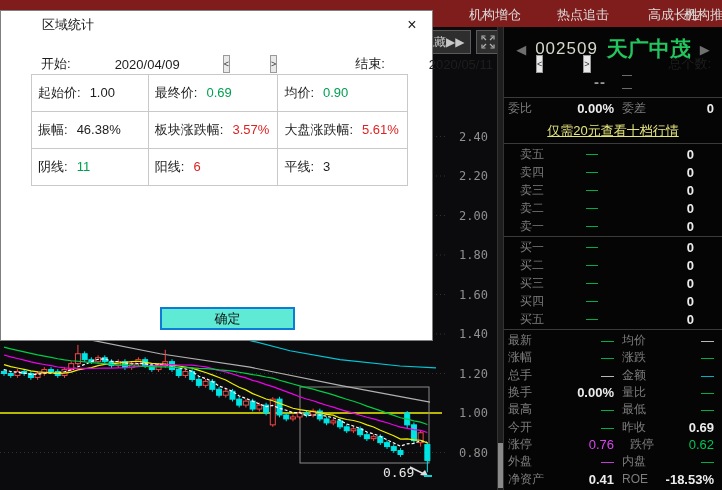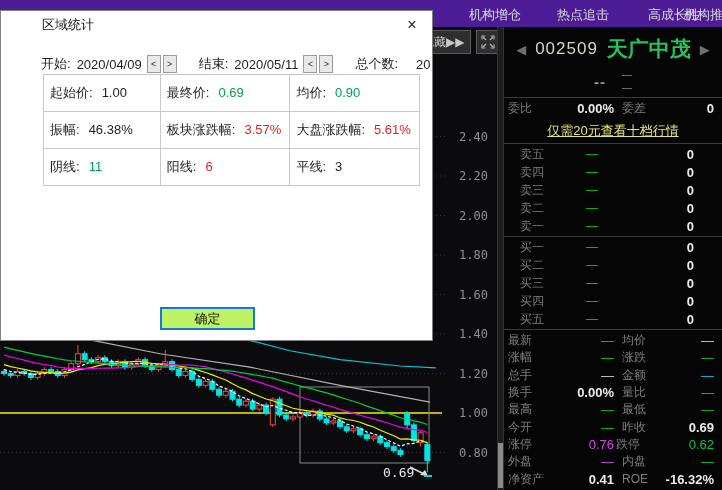--- a/index.html
+++ b/index.html
@@ -1,21 +1,21 @@
 <!DOCTYPE html>
 <html><head>
 <meta charset="utf-8">
 <style>
   html,body{margin:0;padding:0;}
   body{width:722px;height:490px;overflow:hidden;position:relative;background:#000;
        font-family:"Liberation Sans","DejaVu Sans",sans-serif;}
   .app{position:absolute;inset:0;}
 
   
-  .topbar{position:absolute;top:0;left:0;width:722px;height:27px;background:#4c1d95;z-index:2;}
+  .topbar{position:absolute;top:0;left:0;width:722px;height:27px;background:#7f1d1d;z-index:2;}
   .topbar .tab{position:absolute;top:6px;color:#dcdcdc;font-size:13px;white-space:nowrap;cursor:default;}
 
   
   .chart-panel{position:absolute;top:27px;left:0;width:503px;height:463px;background:#0b0b0d;z-index:1;overflow:hidden;}
   #chart-svg{position:absolute;top:0;left:0;}
   .chart-toolbar{position:absolute;top:3px;left:415px;display:flex;gap:5px;align-items:center;}
   .hide-btn{height:22px;padding:0 6px;background:#2e2e2e;border:1px solid #5a5a5a;color:#c8c8c8;
             font-size:12px;display:flex;align-items:center;white-space:nowrap;}
   .expand-btn{width:22px;height:22px;background:#2e2e2e;border:1px solid #5a5a5a;
               display:flex;align-items:center;justify-content:center;}
@@ -52,33 +52,33 @@
   [data-c="w"]{color:#ececec;font-weight:bold;}
   [data-c="d"]{color:#cfcfcf;}
   [data-c="c"]{color:#00c8dc;}
 
   
   .dialog{position:absolute;top:10px;left:0;width:433px;height:331px;background:#fff;
           border:1px solid #7f7f7f;box-sizing:border-box;z-index:10;color:#1e1e1e;font-size:13px;}
   .dlg-titlebar{height:28px;display:flex;align-items:center;padding:0 9px;}
   .dlg-title{flex:1;font-size:13px;color:#111;margin-left:32px;}
   .dlg-close{width:22px;text-align:center;font-size:16px;color:#222;cursor:pointer;}
-  .dlg-dates{display:flex;align-items:center;margin:16px 0 0 40px;white-space:nowrap;}
+  .dlg-dates{display:flex;align-items:center;margin:16px 0 0 40px;white-space:nowrap;gap:38px;}
   .dlg-dates .lbl{margin-right:6px;}
   .dlg-dates .val{margin-right:5px;}
   .spin{width:12px;height:16px;font-size:9px;border:1px solid #9a9a9a;background:#e9e9e9;color:#333;
         display:inline-flex;align-items:center;justify-content:center;margin-right:2px;cursor:pointer;}
   .gap1{width:20px;} .gap2{width:12px;}
-  .dlg-table{position:absolute;left:30px;top:63px;width:377px;border-collapse:collapse;margin-left:12px;}
+  .dlg-table{position:absolute;left:30px;top:63px;width:377px;border-collapse:collapse;}
   .dlg-table td{border:1px solid #c9c9c9;height:34px;padding-left:6px;font-size:13px;white-space:nowrap;}
   .dlg-table td .v{margin-left:9px;}
   .dialog [data-c="g"]{color:#00a050;font-weight:normal;}
   .dialog [data-c="r"]{color:#dd2222;font-weight:normal;}
   .dialog [data-c="k"]{color:#1e1e1e;}
-  .dlg-ok{position:absolute;left:159px;top:296px;width:95px;height:23px;background:#bef264;
+  .dlg-ok{position:absolute;left:159px;top:296px;width:135px;height:23px;background:#5eead4;
           border:2px solid #0c7cd5;box-sizing:border-box;font-size:13px;color:#111;
           display:flex;align-items:center;justify-content:center;cursor:pointer;}
 </style>
 </head>
 <body>
 
 <div class="app">
 
   <div class="topbar">
     <span class="tab" style="left:469px">机构增仓</span>
@@ -386,34 +386,34 @@
       </div>
       <div class="d-row">
         <span>今开</span>
         <span class="d-val" data-c="g">—</span>
         <span style="padding-left:8px">昨收</span>
         <span class="d-val" data-c="w">0.69</span>
       </div>
       <div class="d-row">
         <span>涨停</span>
         <span class="d-val" data-c="r">0.76</span>
-        <span style="padding-left:2px">跌停</span>
+        <span style="padding-left:16px">跌停</span>
         <span class="d-val" data-c="g">0.62</span>
       </div>
       <div class="d-row">
         <span>外盘</span>
         <span class="d-val" data-c="r">—</span>
         <span style="padding-left:8px">内盘</span>
         <span class="d-val" data-c="g">—</span>
       </div>
       <div class="d-row">
         <span>净资产</span>
         <span class="d-val" data-c="w">0.41</span>
         <span style="padding-left:8px">ROE</span>
-        <span class="d-val" data-c="w">-16.32%</span>
+        <span class="d-val" data-c="w">-18.53%</span>
       </div>
     </div>
   </div>
 
   <div class="dialog">
     <div class="dlg-titlebar">
       <span class="dlg-title">区域统计</span>
       <span class="dlg-close">×</span>
     </div>
     <div class="dlg-dates">

